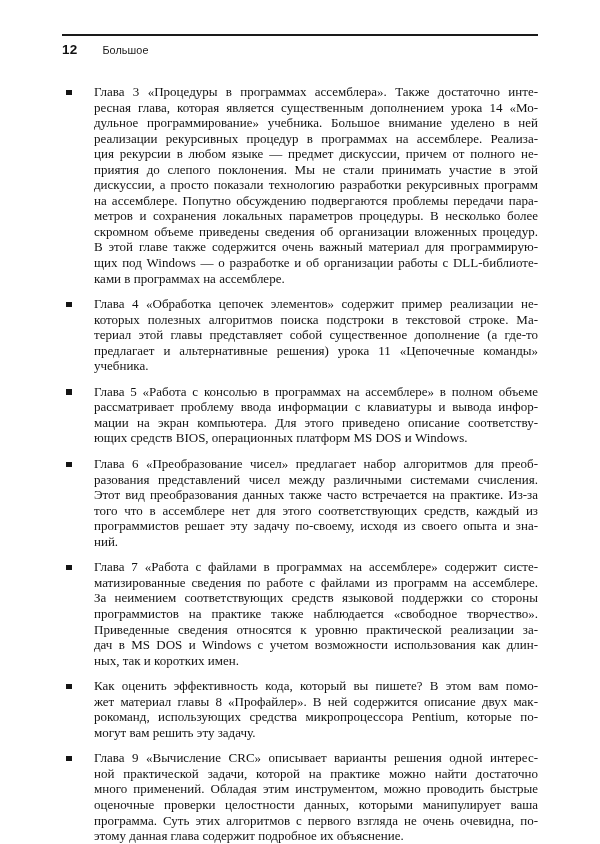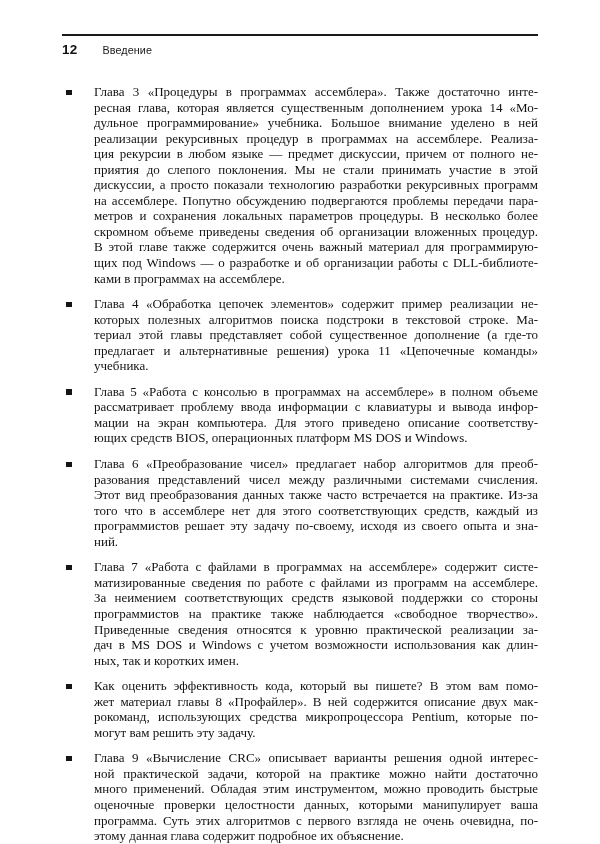--- a/index.html
+++ b/index.html
@@ -108,21 +108,21 @@
 </style>
 </head>
 <body>
 
 <div class="page">
 
   <div class="running-head">
     <div class="head-rule"></div>
     <div class="head-line">
       <span class="folio">12</span>
-      <span class="head-title">Введение</span>
+      <span class="head-title">Большое</span>
     </div>
   </div>
 
   <div class="content">
     <ul class="bullet-list" id="list-root">
         <li class="bullet-item"><span class="bullet-marker"></span><span><span class="tline">Глава 3 «Процедуры в программах ассемблера». Также достаточно инте-</span><span class="tline">ресная глава, которая является существенным дополнением урока 14 «Мо-</span><span class="tline">дульное программирование» учебника. Большое внимание уделено в ней</span><span class="tline">реализации рекурсивных процедур в программах на ассемблере. Реализа-</span><span class="tline">ция рекурсии в любом языке — предмет дискуссии, причем от полного не-</span><span class="tline">приятия до слепого поклонения. Мы не стали принимать участие в этой</span><span class="tline">дискуссии, а просто показали технологию разработки рекурсивных программ</span><span class="tline">на ассемблере. Попутно обсуждению подвергаются проблемы передачи пара-</span><span class="tline">метров и сохранения локальных параметров процедуры. В несколько более</span><span class="tline">скромном объеме приведены сведения об организации вложенных процедур.</span><span class="tline">В этой главе также содержится очень важный материал для программирую-</span><span class="tline">щих под Windows — о разработке и об организации работы с DLL-библиоте-</span><span class="tline last">ками в программах на ассемблере.</span></span></li>
         <li class="bullet-item"><span class="bullet-marker"></span><span><span class="tline">Глава 4 «Обработка цепочек элементов» содержит пример реализации не-</span><span class="tline">которых полезных алгоритмов поиска подстроки в текстовой строке. Ма-</span><span class="tline">териал этой главы представляет собой существенное дополнение (а где-то</span><span class="tline">предлагает и альтернативные решения) урока 11 «Цепочечные команды»</span><span class="tline last">учебника.</span></span></li>
         <li class="bullet-item"><span class="bullet-marker"></span><span><span class="tline">Глава 5 «Работа с консолью в программах на ассемблере» в полном объеме</span><span class="tline">рассматривает проблему ввода информации с клавиатуры и вывода инфор-</span><span class="tline">мации на экран компьютера. Для этого приведено описание соответству-</span><span class="tline last">ющих средств BIOS, операционных платформ MS DOS и Windows.</span></span></li>
         <li class="bullet-item"><span class="bullet-marker"></span><span><span class="tline">Глава 6 «Преобразование чисел» предлагает набор алгоритмов для преоб-</span><span class="tline">разования представлений чисел между различными системами счисления.</span><span class="tline">Этот вид преобразования данных также часто встречается на практике. Из-за</span><span class="tline">того что в ассемблере нет для этого соответствующих средств, каждый из</span><span class="tline">программистов решает эту задачу по-своему, исходя из своего опыта и зна-</span><span class="tline last">ний.</span></span></li>
         <li class="bullet-item"><span class="bullet-marker"></span><span><span class="tline">Глава 7 «Работа с файлами в программах на ассемблере» содержит систе-</span><span class="tline">матизированные сведения по работе с файлами из программ на ассемблере.</span><span class="tline">За неимением соответствующих средств языковой поддержки со стороны</span><span class="tline">программистов на практике также наблюдается «свободное творчество».</span><span class="tline">Приведенные сведения относятся к уровню практической реализации за-</span><span class="tline">дач в MS DOS и Windows с учетом возможности использования как длин-</span><span class="tline last">ных, так и коротких имен.</span></span></li>

